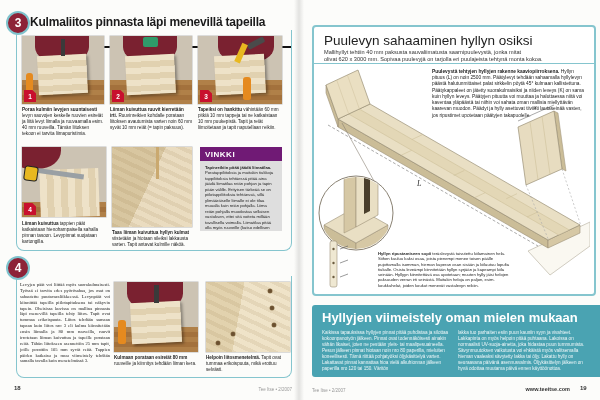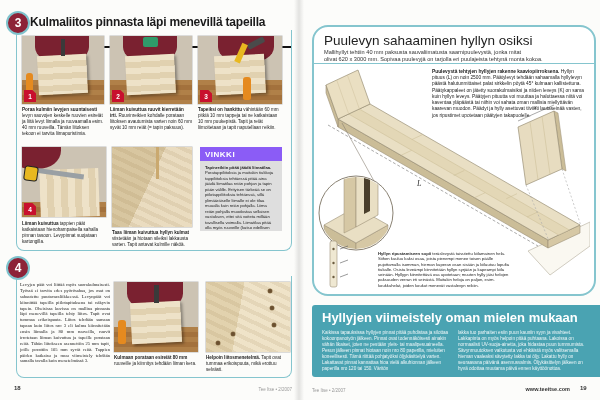--- a/index.html
+++ b/index.html
@@ -26,27 +26,27 @@
   .wood-corner{background:linear-gradient(115deg,#d8c6a0 0 46%,#eadcc0 46% 100%);overflow:hidden;box-shadow:0 0 0 0.5px #bbb;position:absolute;}
   .wood-corner .grain{position:absolute;inset:0;background:repeating-linear-gradient(25deg,rgba(150,120,70,.12) 0 4px,rgba(255,255,255,0) 4px 9px);}
   .dowel{position:absolute;width:4px;height:4px;border-radius:50%;background:#6b5030;box-shadow:0 0 0 0.5px #8f7750;}
   .saw-blade{position:absolute;top:34%;left:16%;width:58%;height:7%;background:#9aa0a4;transform:rotate(8deg);}
   .saw-handle{position:absolute;top:27%;left:2%;width:14%;height:18%;background:#e8b820;border:1.5px solid #222;border-radius:3px;transform:rotate(8deg);}
   
   .cap{font-size:4.6px;line-height:1.3;color:#222;}
   .cap b{font-weight:bold;}
   
   .vinkki{background:#dedede;overflow:hidden;}
-  .vinkki-head{background:#8b5cf6;color:#fff;font-weight:bold;font-size:8px;letter-spacing:.5px;padding:2.5px 5px;}
+  .vinkki-head{background:#701a75;color:#fff;font-weight:bold;font-size:8px;letter-spacing:.5px;padding:2.5px 5px;}
   .vinkki-body{padding:4px 5px;font-size:4.2px;line-height:1.3;color:#1c1c1c;}
   .body-serif{font-family:"Liberation Serif",serif;font-size:4.6px;line-height:1.28;text-align:justify;color:#1c1c1c;overflow:hidden;}
   .foot{font-size:4.5px;color:#999;}
   .pageno{font-size:6px;font-weight:bold;color:#333;}
   
-  #r-frame{left:312px;top:25px;width:280px;height:267px;border:2px solid #85c5ce;border-radius:16px;background:#fff;}
+  #r-frame{left:312px;top:25px;width:280px;height:267px;border:2px solid #85c5ce;border-radius:4px;background:#fff;}
   #r-title{left:10px;top:6px;font-size:13.5px;color:#222;}
   .r-sub{left:10px;font-size:5.6px;line-height:1.3;color:#333;}
   #r-divider{left:0;right:0;top:36px;height:0;border-top:1.5px solid #85c5ce;}
   #diagram{left:0;top:38px;width:276px;height:225px;}
   #diag-lead{left:118px;top:4px;width:153px;font-size:4.8px;line-height:1.3;color:#222;}
   #diag-cap{left:64px;top:186px;width:136px;font-size:4.2px;line-height:1.25;color:#222;}
   
   #finish{left:312px;top:305px;width:312px;height:72px;background:#4aa3b2;border-radius:3px;color:#fff;overflow:hidden;}
   #finish h2{margin:0;position:absolute;left:10px;top:5px;font-size:13px;font-weight:bold;}
   .fin-col{position:absolute;top:25px;width:128px;font-size:4.6px;line-height:1.3;color:#eef7f8;}

